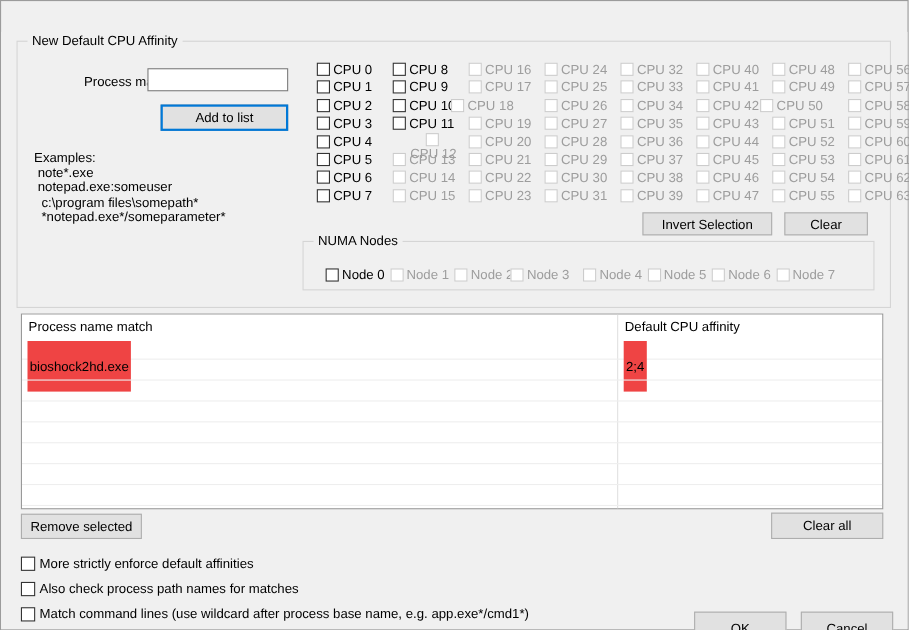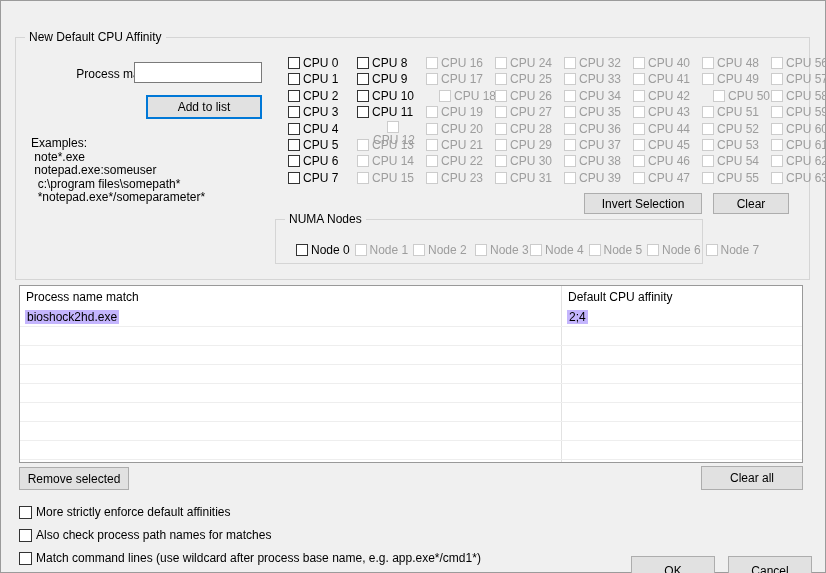--- a/index.html
+++ b/index.html
@@ -79,21 +79,21 @@
     color: #000;
     white-space: nowrap;
   }
 
   #gb-affinity {
     left: 14px; top: 8px;
     width: 795px; height: 243px;
   }
   #gb-numa {
     left: 274px; top: 190px;
-    width: 428px; height: 45px;
+    width: 520px; height: 45px;
   }
 
   
   #process-match-label {
     position: absolute;
     left: 48px; top: 38px;
     width: 110px;
     text-align: right;
     font-size: 12px;
   }
@@ -242,22 +242,22 @@
     box-sizing: border-box;
   }
   .lv-cell {
     position: absolute;
     top: 2px;
     font-size: 12px;
     white-space: nowrap;
     color: #000;
   }
   .lv-cell.hl {
-    background: #c4b5fd;
-    padding: 0 2px;
+    background: #ef4444;
+    padding: 16px 2px;
   }
   .lv-cell-name { left: 5px; }
   .lv-cell-aff  { left: 547px; }
 
   
   #remove-selected-button { left: 18px;  top: 438px; width: 110px; height: 23px; }
   #clear-all-button       { left: 700px; top: 437px; width: 102px; height: 24px; }
   #ok-button              { left: 630px; top: 527px; width: 84px;  height: 30px; }
   #cancel-button          { left: 727px; top: 527px; width: 84px;  height: 30px; }
   .bigbutton {
@@ -376,21 +376,21 @@
           <span class="cpu-label">CPU 15</span>
         </div>
         <div class="cpu-item disabled" style="left: 138px; top: 0px;">
           <span class="cb"></span>
           <span class="cpu-label">CPU 16</span>
         </div>
         <div class="cpu-item disabled" style="left: 138px; top: 16.4px;">
           <span class="cb"></span>
           <span class="cpu-label">CPU 17</span>
         </div>
-        <div class="cpu-item disabled" style="left: 151px; top: 32.8px;">
+        <div class="cpu-item disabled" style="left: 122px; top: 32.8px;">
           <span class="cb"></span>
           <span class="cpu-label">CPU 18</span>
         </div>
         <div class="cpu-item disabled" style="left: 138px; top: 49.2px;">
           <span class="cb"></span>
           <span class="cpu-label">CPU 19</span>
         </div>
         <div class="cpu-item disabled" style="left: 138px; top: 65.6px;">
           <span class="cb"></span>
           <span class="cpu-label">CPU 20</span>
@@ -504,21 +504,21 @@
           <span class="cpu-label">CPU 47</span>
         </div>
         <div class="cpu-item disabled" style="left: 414px; top: 0px;">
           <span class="cb"></span>
           <span class="cpu-label">CPU 48</span>
         </div>
         <div class="cpu-item disabled" style="left: 414px; top: 16.4px;">
           <span class="cb"></span>
           <span class="cpu-label">CPU 49</span>
         </div>
-        <div class="cpu-item disabled" style="left: 425px; top: 32.8px; align-items: center;">
+        <div class="cpu-item disabled" style="left: 403px; top: 32.8px; align-items: center;">
           <span class="cb"></span>
           <span class="cpu-label">CPU 50</span>
         </div>
         <div class="cpu-item disabled" style="left: 414px; top: 49.2px;">
           <span class="cb"></span>
           <span class="cpu-label">CPU 51</span>
         </div>
         <div class="cpu-item disabled" style="left: 414px; top: 65.6px;">
           <span class="cb"></span>
           <span class="cpu-label">CPU 52</span>
@@ -581,21 +581,21 @@
           <span class="cpu-label">Node 0</span>
         </div>
         <div class="numa-item disabled" style="left: 58.5px; top: 0px;">
           <span class="cb"></span>
           <span class="cpu-label">Node 1</span>
         </div>
         <div class="numa-item disabled" style="left: 117px; top: 0px;">
           <span class="cb"></span>
           <span class="cpu-label">Node 2</span>
         </div>
-        <div class="numa-item disabled" style="left: 179px; top: 0px;">
+        <div class="numa-item disabled" style="left: 168px; top: 0px;">
           <span class="cb"></span>
           <span class="cpu-label">Node 3</span>
         </div>
         <div class="numa-item disabled" style="left: 234px; top: 0px;">
           <span class="cb"></span>
           <span class="cpu-label">Node 4</span>
         </div>
         <div class="numa-item disabled" style="left: 292.5px; top: 0px;">
           <span class="cb"></span>
           <span class="cpu-label">Node 5</span>

